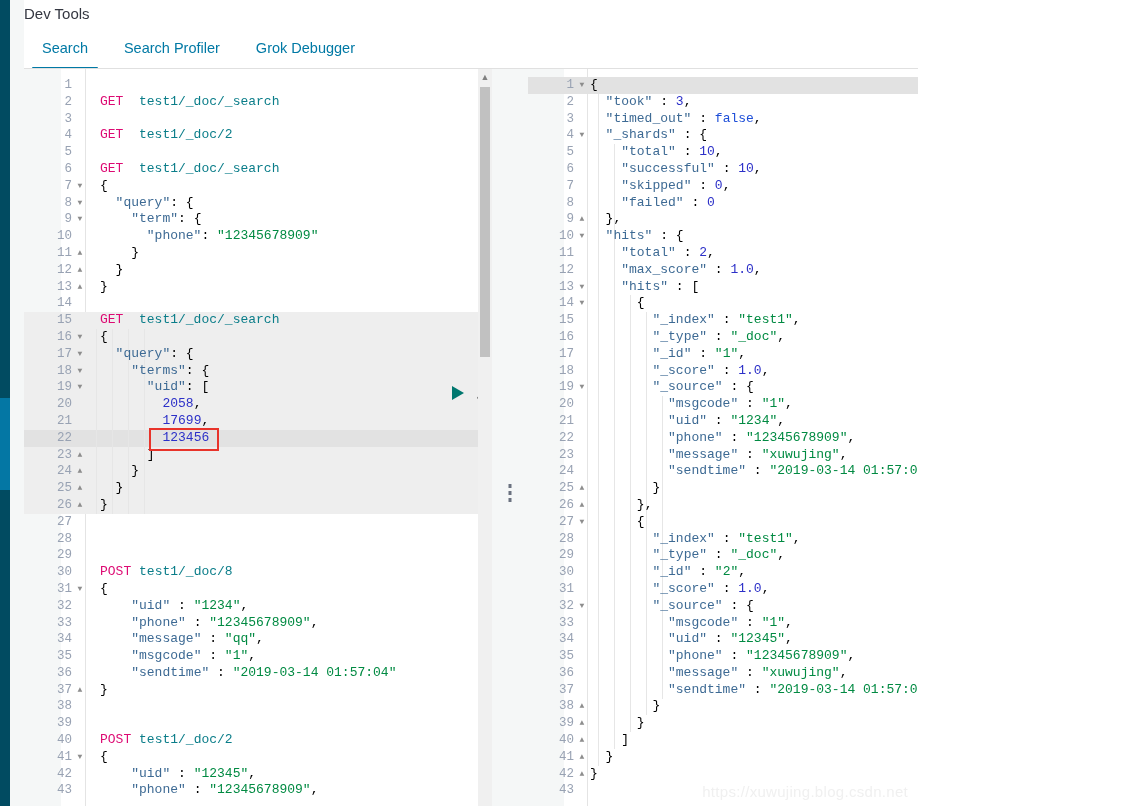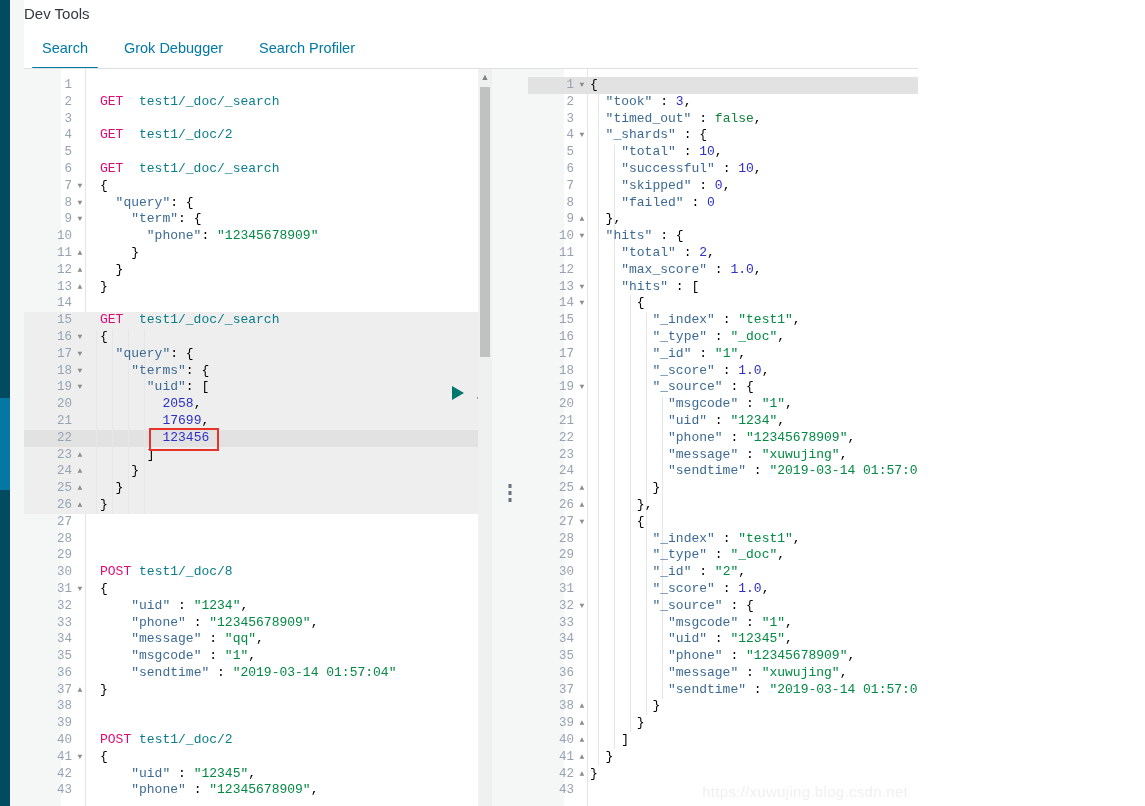--- a/index.html
+++ b/index.html
@@ -66,21 +66,21 @@
 
   
   .iguide{position:absolute;width:1px;background:#e6e6e6;}
 
   
   .t-method{color:#dd0a73;}
   .t-url{color:#0a7d89;}
   .t-key{color:#3d6a94;}
   .t-str{color:#018a42;}
   .t-num{color:#2c30c8;}
-  .t-bool{color:#15803d;}
+  .t-bool{color:#1d4ed8;}
   .t-punc{color:#000000;}
   .t-brace{color:#000000;}
 
   
   .run-btn{position:absolute;left:428px;top:315px;width:18px;height:18px;cursor:pointer;}
   .run-tri{width:0;height:0;border-left:12px solid #00776f;border-top:7px solid transparent;
            border-bottom:7px solid transparent;margin-top:2px;}
   .wrench{position:absolute;left:452px;top:314px;width:18px;height:18px;cursor:pointer;}
 
   
@@ -108,22 +108,22 @@
 <div class="app">
 
   <div class="rail"></div>
   <div class="rail-seg" id="rail-seg" style="top: 398px; height: 92px;"></div>
   <div class="rail-gutter"></div>
 
   <div class="header">
     <div class="app-title">Dev Tools</div>
     <div class="tabs" id="tabs">
         <div class="tab active"><span>Search</span><span class="uline"></span></div>
+        <div class="tab"><span>Search Profiler</span><span class="uline"></span></div>
         <div class="tab"><span>Grok Debugger</span><span class="uline"></span></div>
-        <div class="tab"><span>Search Profiler</span><span class="uline"></span></div>
       </div>
   </div>
   <div class="tabs-rule"></div>
 
   <div class="shell">
 
     <div class="pane pane-left">
       <div class="gut-bg"></div>
       <div class="gut-rule"></div>
       <div id="left-hl">

